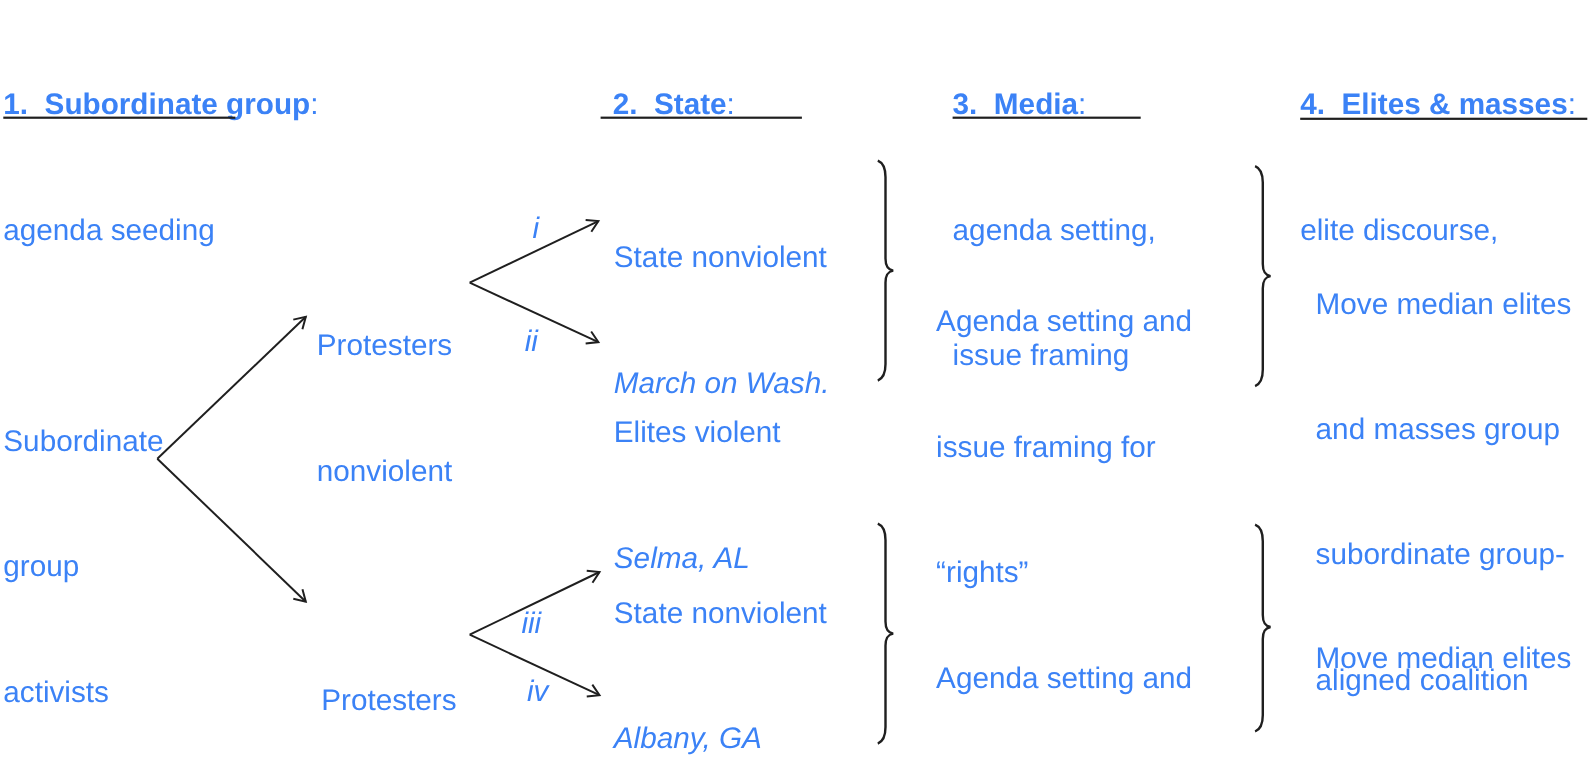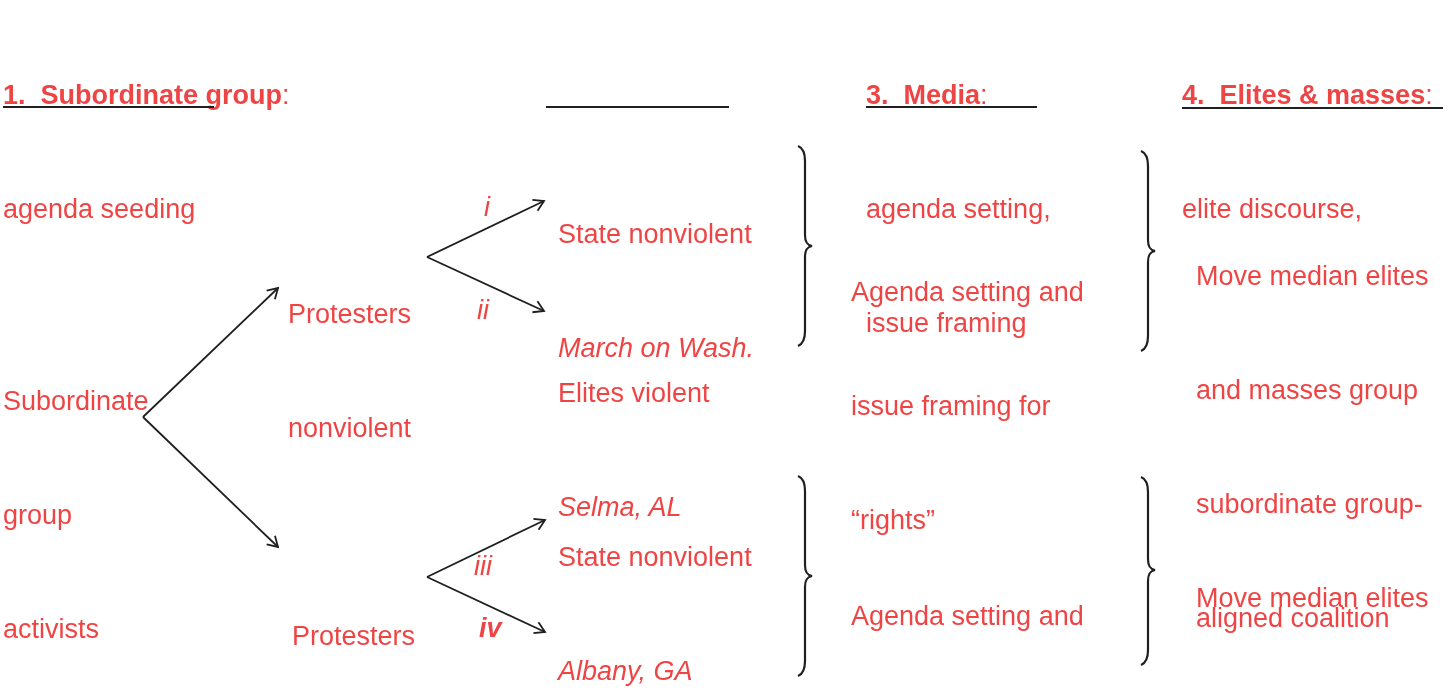--- a/index.html
+++ b/index.html
@@ -1,21 +1,21 @@
 <!DOCTYPE html>
 <html><head>
 <meta charset="utf-8">
 <style>
   html,body{margin:0;padding:0;background:#ffffff;}
   #figure{
     position:relative;
     width:1448px;height:691px;
     background:#ffffff;
     font-family:"Liberation Sans","DejaVu Sans",sans-serif;
-    color:#ef4444;
+    color:#3b82f6;
     overflow:hidden;
   }
   .txt{position:absolute;font-size:27px;line-height:38px;white-space:pre;}
   .b{font-weight:bold;}
   .i{font-style:italic;}
   .rule{position:absolute;height:2px;background:#1f1f1f;}
   #overlay{position:absolute;left:0;top:0;width:1448px;height:691px;}
   #overlay line,#overlay path{stroke:#1f1f1f;fill:none;}
   #overlay line{stroke-width:1.8px;}
   #overlay path.brace{stroke-width:2.2px;}
@@ -25,20 +25,21 @@
 
 <div id="figure">
 
   <div class="txt" style="left:3px;top:0px;">
     <div><span class="b">1.&nbsp; Subordinate group</span><span>:</span></div>
     <div>agenda seeding</div>
   </div>
   <div class="rule" style="left:3px;top:106px;width:211px;"></div>
 
   <div class="txt" style="left:547px;top:0px;">
+    <div><span class="b" style="margin-left:10px;">2.&nbsp; State</span><span>:</span></div>
   </div>
   <div class="rule" style="left:546px;top:106px;width:183px;"></div>
 
   <div class="txt" style="left:866px;top:0px;">
     <div><span class="b">3.&nbsp; Media</span><span>:</span></div>
     <div>agenda setting,</div>
     <div>issue framing</div>
   </div>
   <div class="rule" style="left:866px;top:106px;width:171px;"></div>
 
@@ -62,21 +63,21 @@
     <div>nonviolent</div>
   </div>
   <div class="txt" style="left:292px;top:541px;">
     <div>Protesters</div>
     
   </div>
 
   <div class="txt i" style="left:484px;top:188px;">i</div>
   <div class="txt i" style="left:477px;top:291px;">ii</div>
   <div class="txt i" style="left:474px;top:505px;margin-top:42px;">iii</div>
-  <div class="txt i" style="left:479px;top:609px;font-weight:bold;">iv</div>
+  <div class="txt i" style="left:479px;top:609px;">iv</div>
 
   <div class="txt" style="left:558px;top:139px;">
     <div>State nonviolent</div>
     <div class="i">March on Wash.</div>
   </div>
   <div class="txt" style="left:558px;top:298px;">
     <div>Elites violent</div>
     <div class="i">Selma, AL</div>
   </div>
   <div class="txt" style="left:558px;top:462px;">

